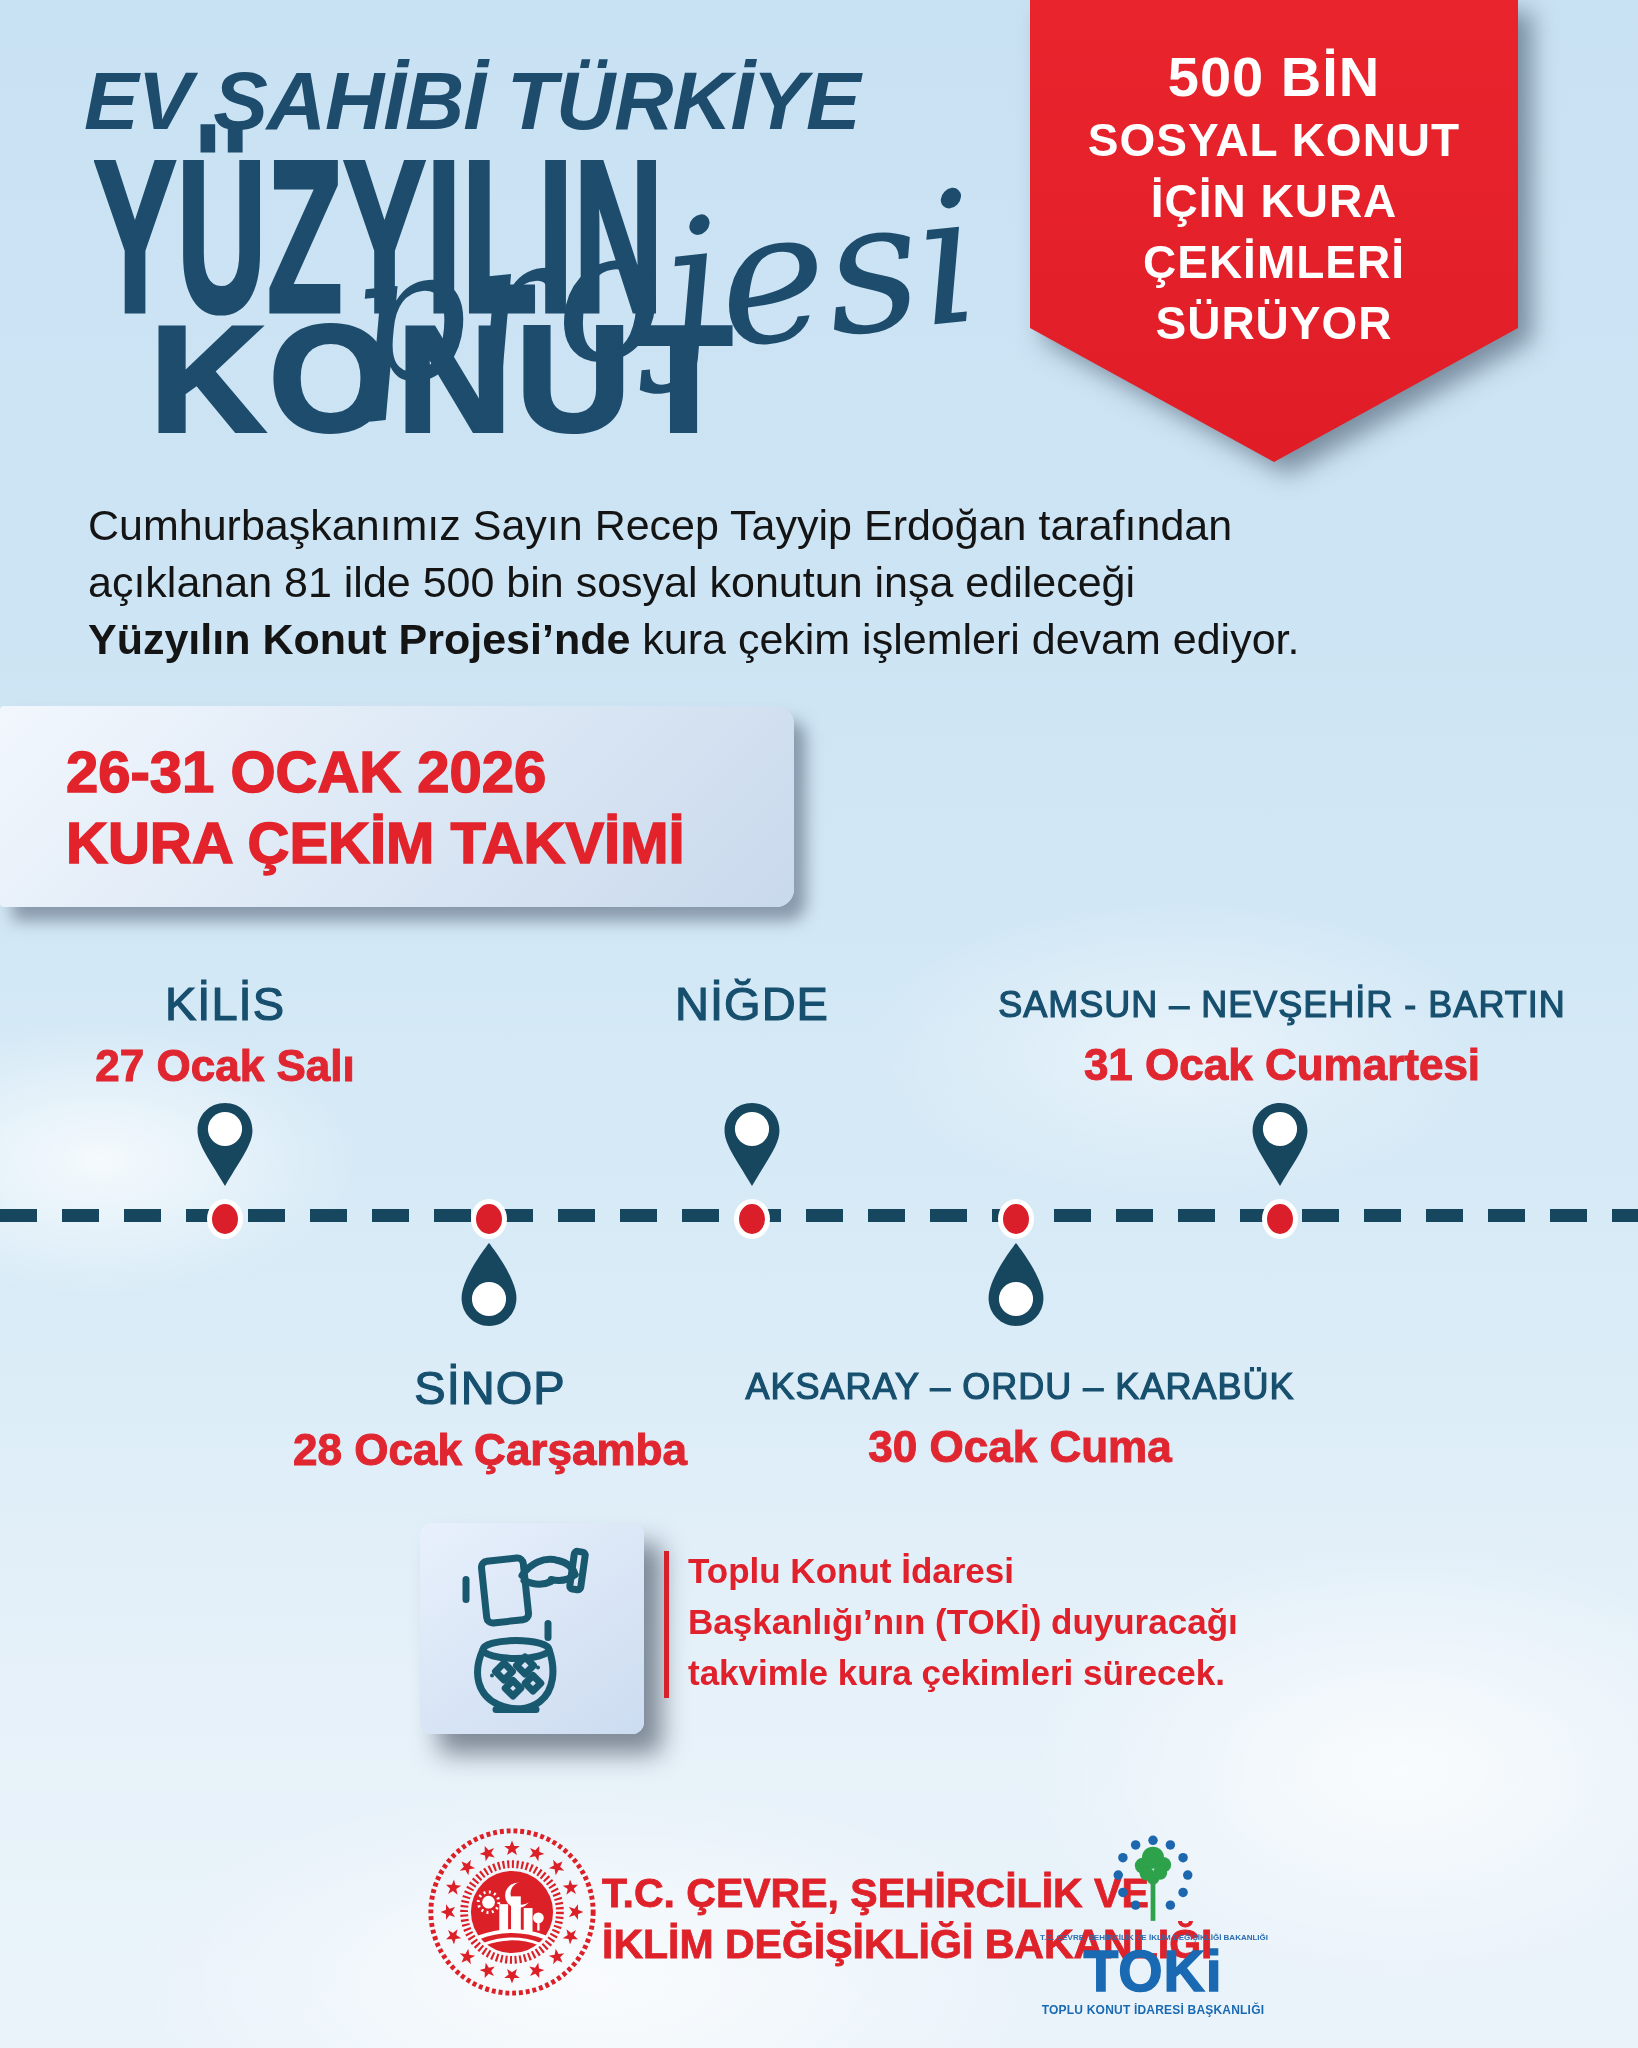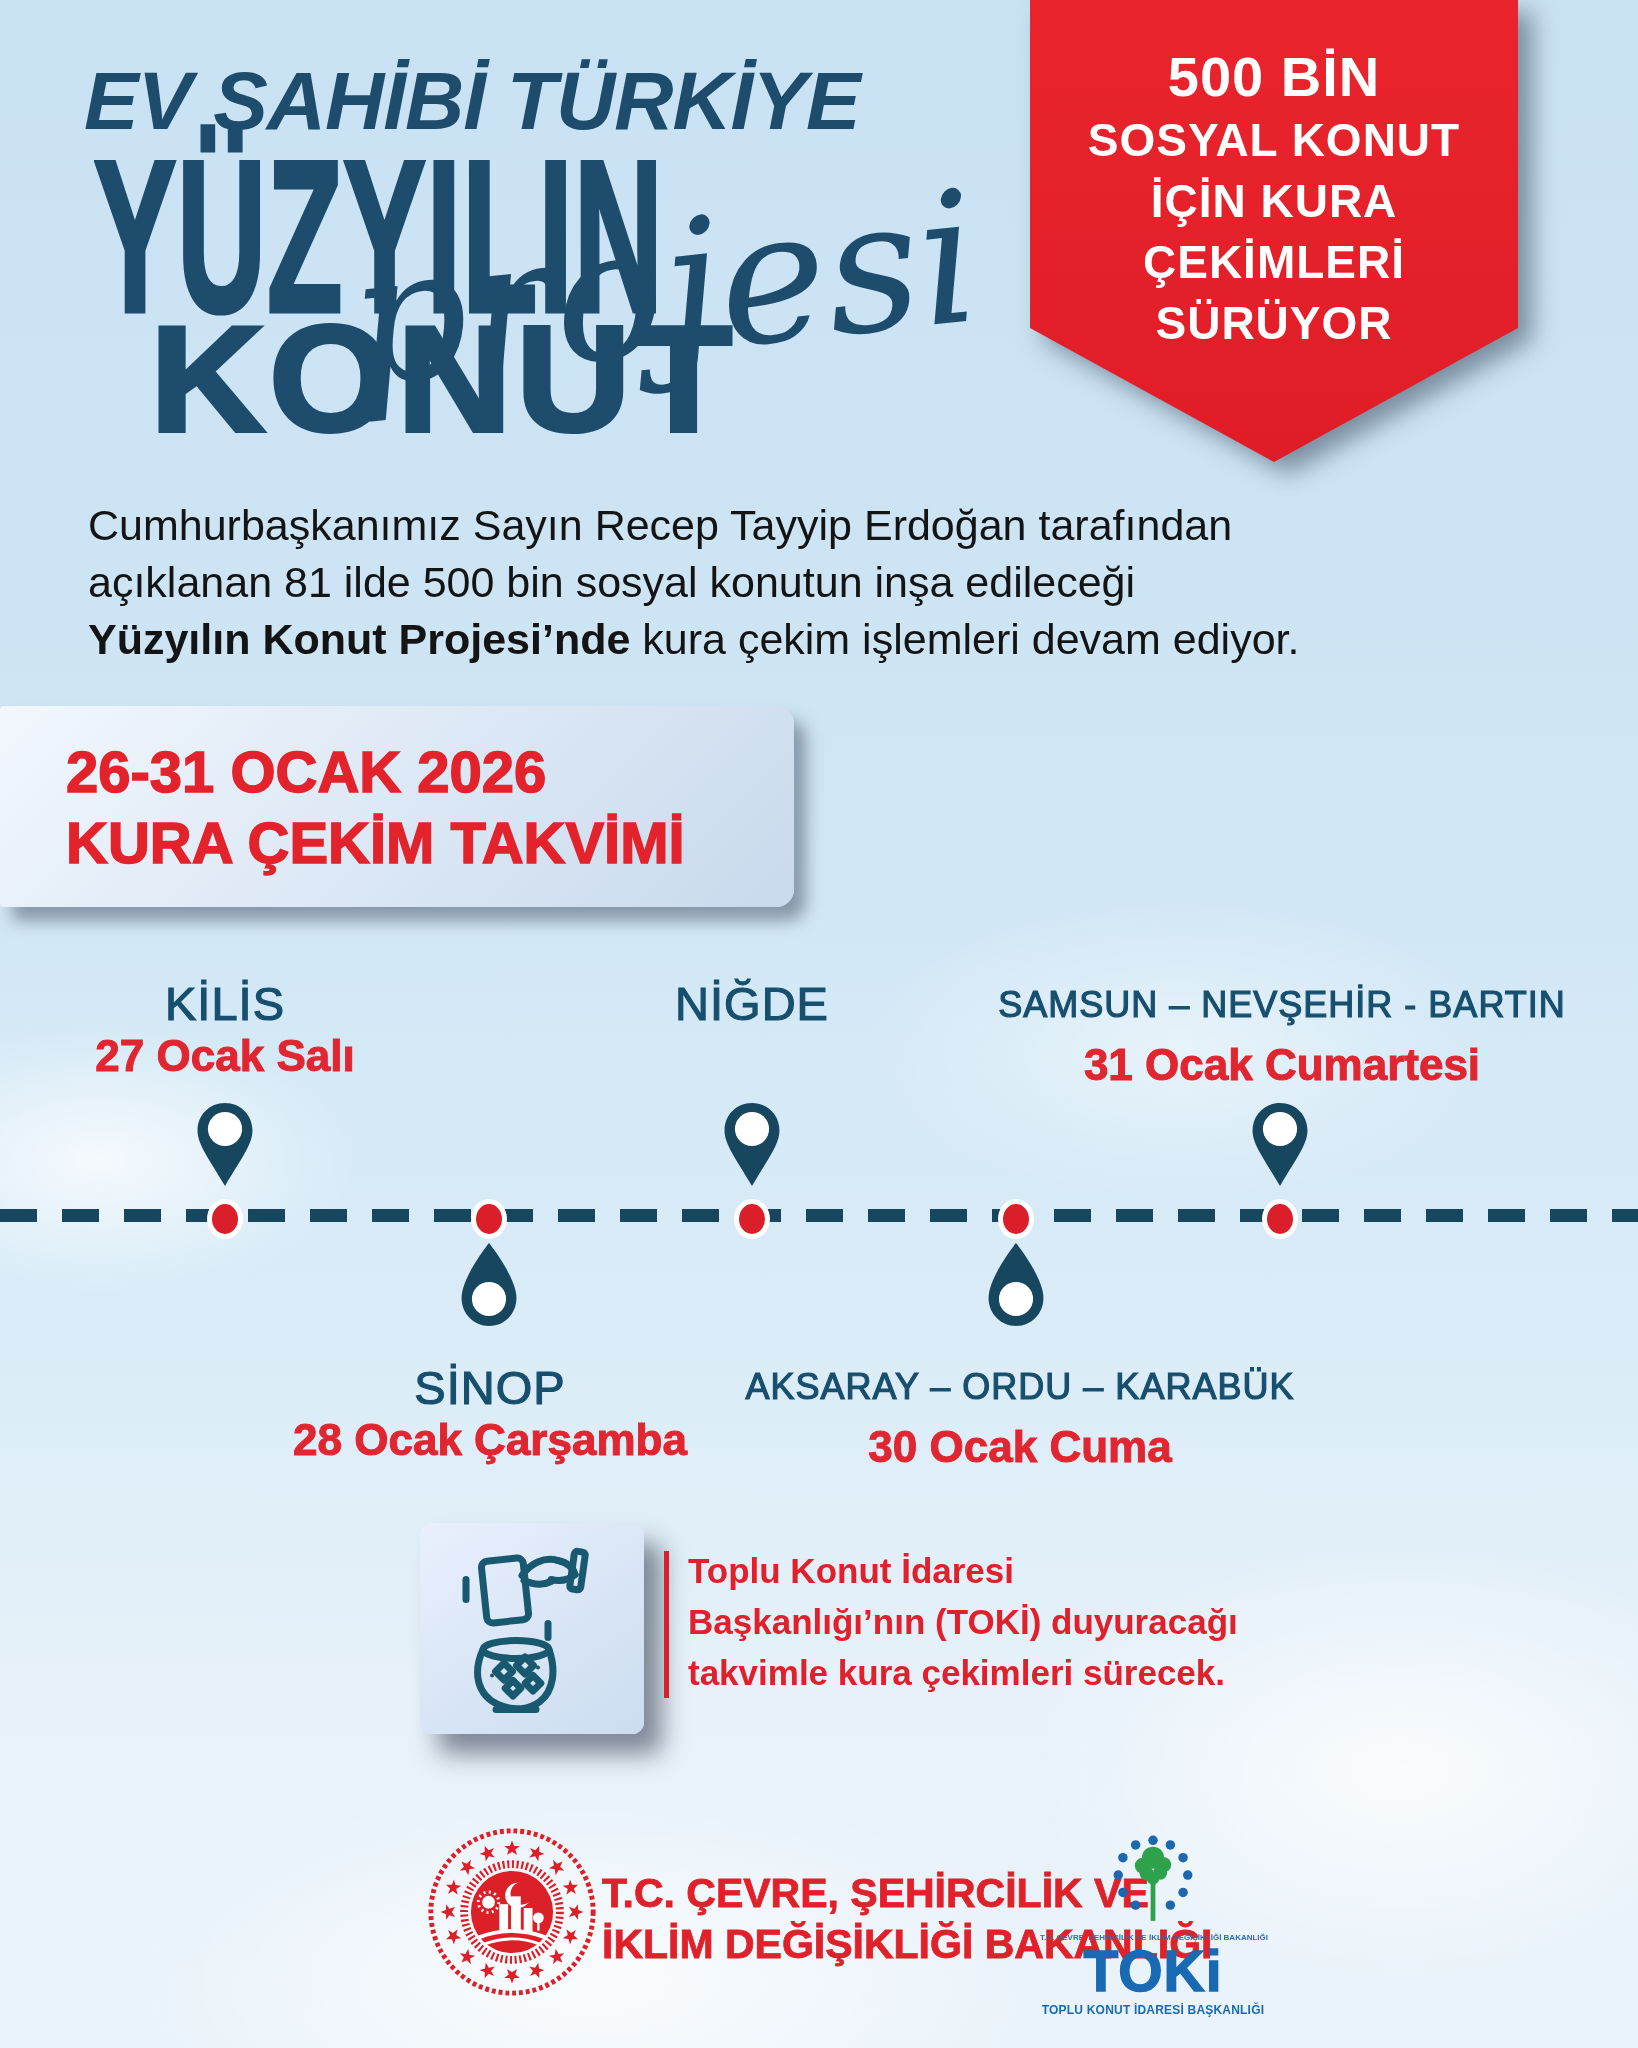--- a/index.html
+++ b/index.html
@@ -37,21 +37,21 @@
   .calline{font-size:58px; font-weight:700; color:#e3232b; line-height:71px; -webkit-text-stroke:1.5px #e3232b; letter-spacing:0;}
   
   .tl-line{left:0; top:1209px; width:1638px; height:13px;
       background:repeating-linear-gradient(90deg,#17465f 0 37px,transparent 37px 62px);}
   .tl-dot{position:absolute; top:1199px; width:26px; height:30px; border-radius:50%;
       background:#da1f2b; border:5px solid #fff; transform:translateX(-50%);}
   .pin{position:absolute; transform:translateX(-50%);}
   .ev{position:absolute; transform:translateX(-50%); text-align:center; white-space:nowrap;}
   .ev .city{font-size:47px; font-weight:400; color:#174f6e; letter-spacing:1px; -webkit-text-stroke:1.2px #174f6e;}
   .ev .city.small{font-size:36px; letter-spacing:1px;}
-  .ev .date{font-size:44px; font-weight:700; color:#e02630; -webkit-text-stroke:1px #e02630;}
+  .ev .date{font-size:44px; font-weight:700; color:#e02630; margin-top:10px; -webkit-text-stroke:1px #e02630;}
   .ev .date.pad{margin-top:14px;}
   
   .notebox{left:420px; top:1523px; width:224px; height:211px; border-radius:12px;
       background:linear-gradient(145deg,#e8f0fc 0%,#ccdcf0 100%);
       box-shadow:18px 20px 24px rgba(25,35,55,.5);}
   .notesep{left:664px; top:1551px; width:5px; height:147px; background:#d6212b;}
   .notetext{left:688px; top:1545px; font-size:35px; font-weight:700; color:#e0202a; line-height:51px; white-space:nowrap;}
   
   .ministry{left:602px; top:1868px; font-size:41px; font-weight:700; color:#df2129; line-height:51px; -webkit-text-stroke:.8px #df2129; white-space:nowrap;}
   .toki{left:1040px; top:1834px; width:226px; text-align:center;}

